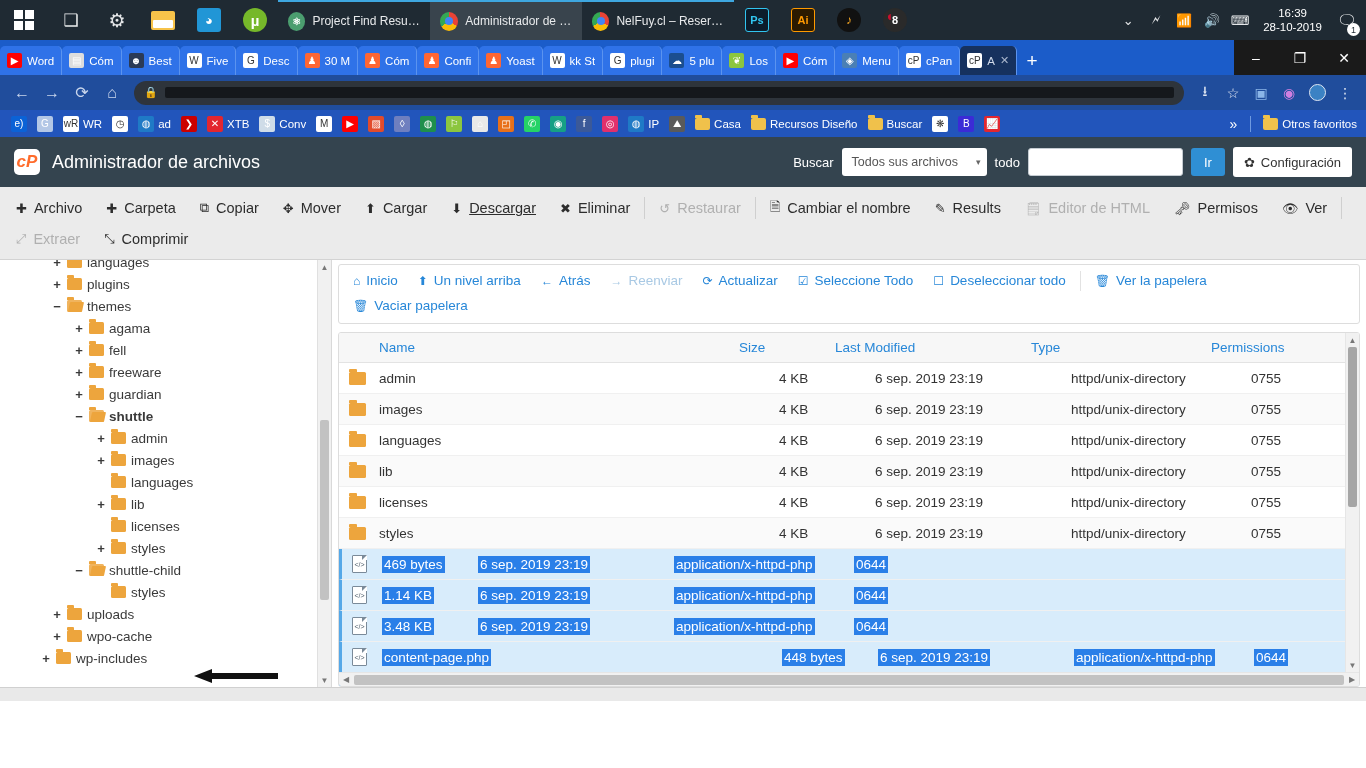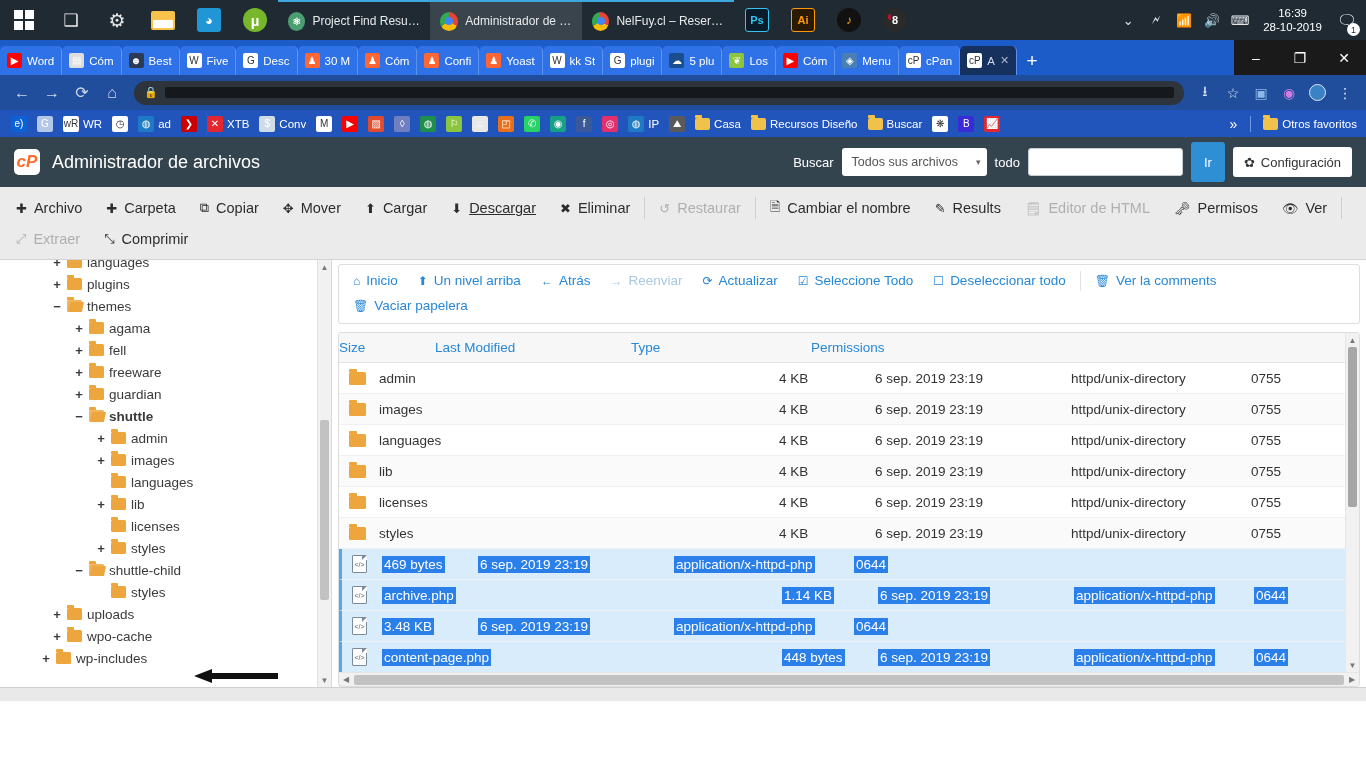--- a/index.html
+++ b/index.html
@@ -117,21 +117,21 @@
     margin-right: 12px;
   }
   .cp-title { font-size: 18px; font-weight: normal; }
   .cp-searchgrp { position: absolute; right: 14px; display:flex; align-items:center; gap:8px; font-size:13px;}
   .cp-select {
     height: 28px; background:#fff; color:#555; border-radius:3px;
     display:flex; align-items:center; padding: 0 6px 0 10px; font-size:12.5px;
     min-width: 145px; justify-content: space-between; gap: 6px;
   }
   .cp-input { height:28px; width: 155px; background:#fff; border-radius:3px; border:1px solid #c5ccd2;}
-  .cp-go { height:40px; padding: 0 13px; background:#2f8fd4; color:#fff; border-radius:3px; display:flex;align-items:center; font-size:13px;}
+  .cp-go { height:28px; padding: 0 13px; background:#2f8fd4; color:#fff; border-radius:3px; display:flex;align-items:center; font-size:13px;}
   .cp-cfg { height:30px; padding: 0 11px; background:#fff; color:#333; border-radius:3px; display:flex;align-items:center;gap:6px; font-size:13px;}
 
   
   .cp-toolbar {
     background: #ebebeb; border-bottom: 1px solid #d3d3d3;
     padding: 4px 4px 6px 4px;
   }
   .tb-row { display:flex; align-items:center; flex-wrap: nowrap; }
   .tb-item {
     display:flex; align-items:center; gap:7px;
@@ -743,33 +743,34 @@
             <span style="font-size:12px;">☑</span>
             <span>Seleccione Todo</span>
           </div>
           <div class="nav-item">
             <span style="font-size:12px;">☐</span>
             <span>Deseleccionar todo</span>
           </div>
           <div class="nav-divider"></div>
           <div class="nav-item">
             <span style="font-size:12px;">🗑</span>
-            <span>Ver la comments</span>
+            <span>Ver la papelera</span>
           </div>
         </div>
       <div class="nav-row" id="nav-row2">
           <div class="nav-item">
             <span style="font-size:12px;">🗑</span>
             <span>Vaciar papelera</span>
           </div>
         </div>
     </div>
 
     <div class="table-wrap">
       <div class="thead">
+        <div class="c-name">Name</div>
         <div class="c-size">Size</div>
         <div class="c-mod">Last Modified</div>
         <div class="c-type">Type</div>
         <div class="c-perm">Permissions</div>
       </div>
       <div class="tbody" id="rows-container">
           <div class="trow">
             <span class="row-icon">
               <span class="ficon-dir"></span>
             </span>
@@ -847,23 +848,20 @@
             </span>
             <span class="c-size"><span class="hl">469 bytes</span></span>
             <span class="c-mod"><span class="hl">6 sep. 2019 23:19</span></span>
             <span class="c-type"><span class="hl">application/x-httpd-php</span></span>
             <span class="c-perm"><span class="hl">0644</span></span>
           </div>
           <div class="trow selected">
             <span class="row-icon">
               <span class="ficon-php">&lt;/&gt;</span>
             </span>
-            <span class="c-name">
-              <span class="hl">archive.php</span>
-            </span>
             <span class="c-size"><span class="hl">1.14 KB</span></span>
             <span class="c-mod"><span class="hl">6 sep. 2019 23:19</span></span>
             <span class="c-type"><span class="hl">application/x-httpd-php</span></span>
             <span class="c-perm"><span class="hl">0644</span></span>
           </div>
           <div class="trow selected">
             <span class="row-icon">
               <span class="ficon-php">&lt;/&gt;</span>
             </span>
             <span class="c-size"><span class="hl">3.48 KB</span></span>

